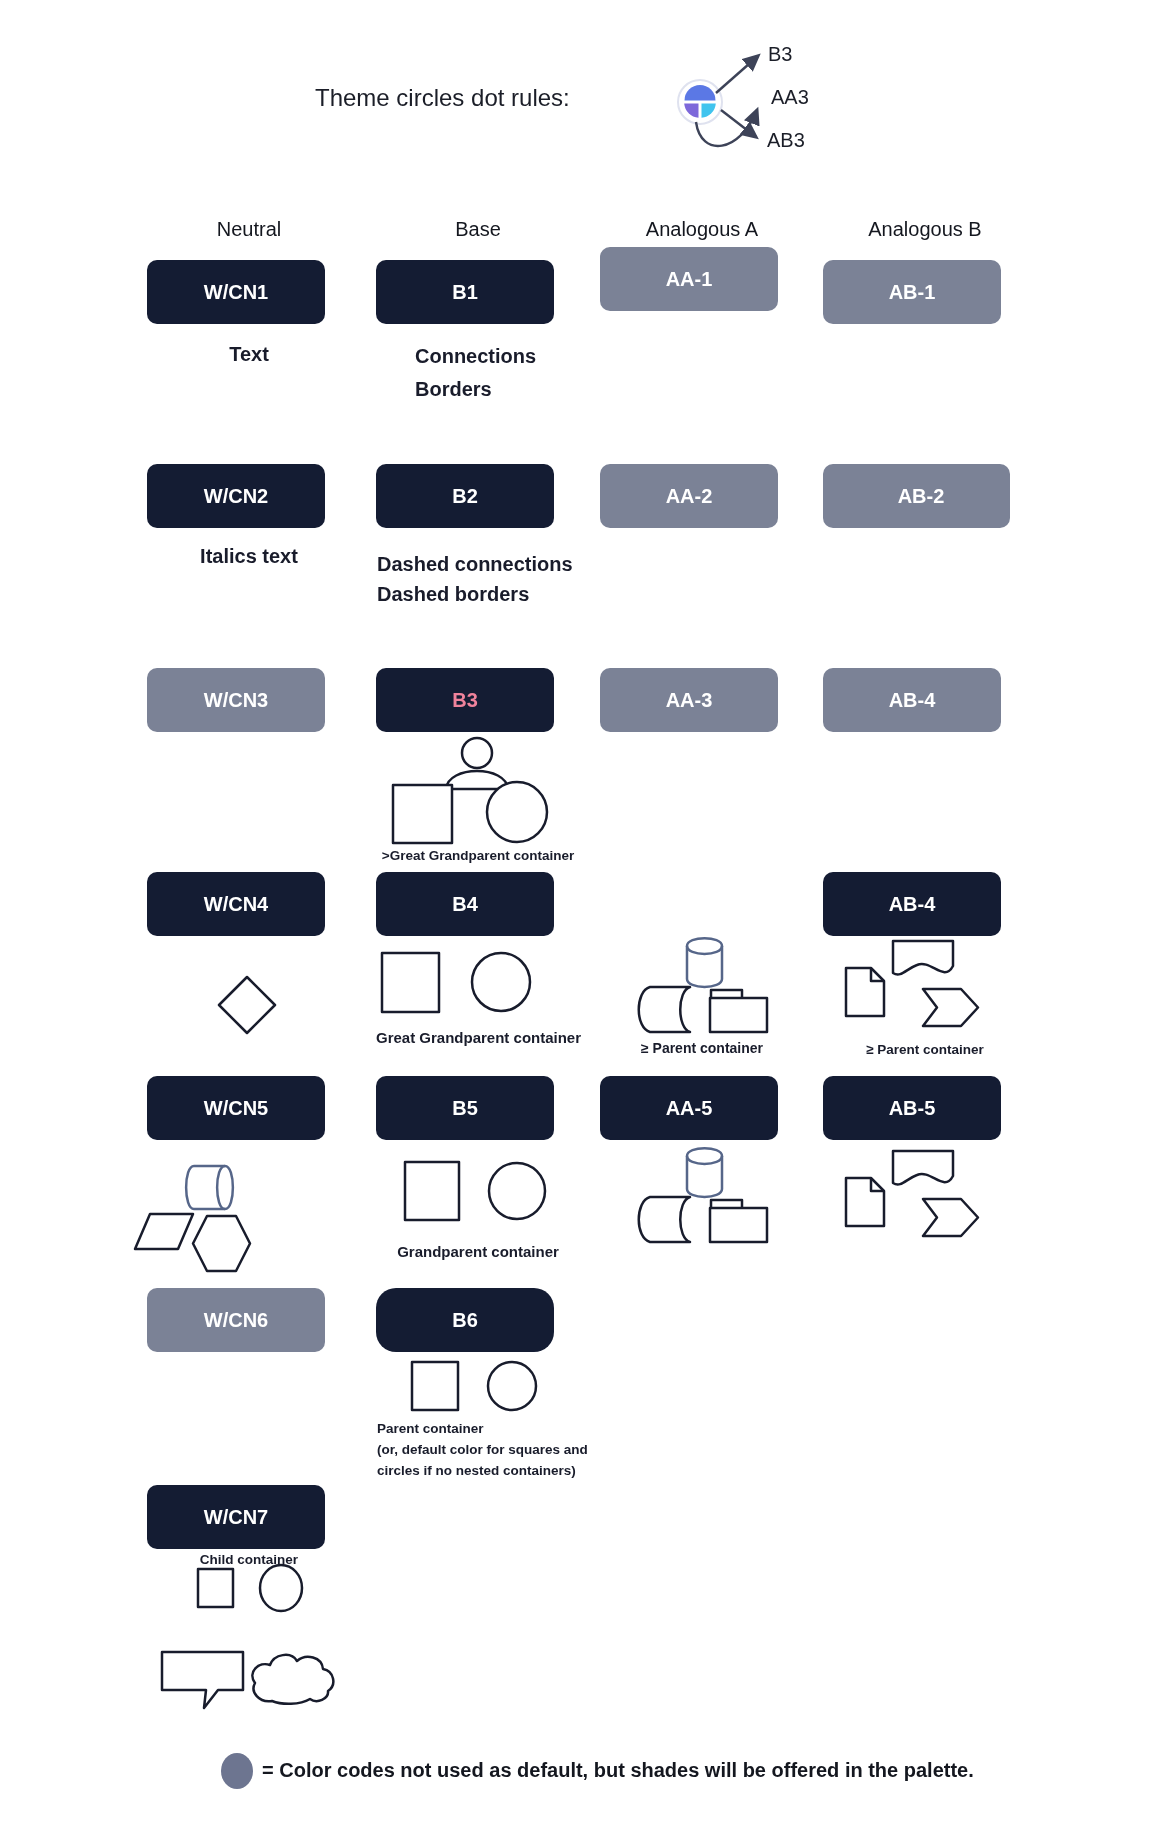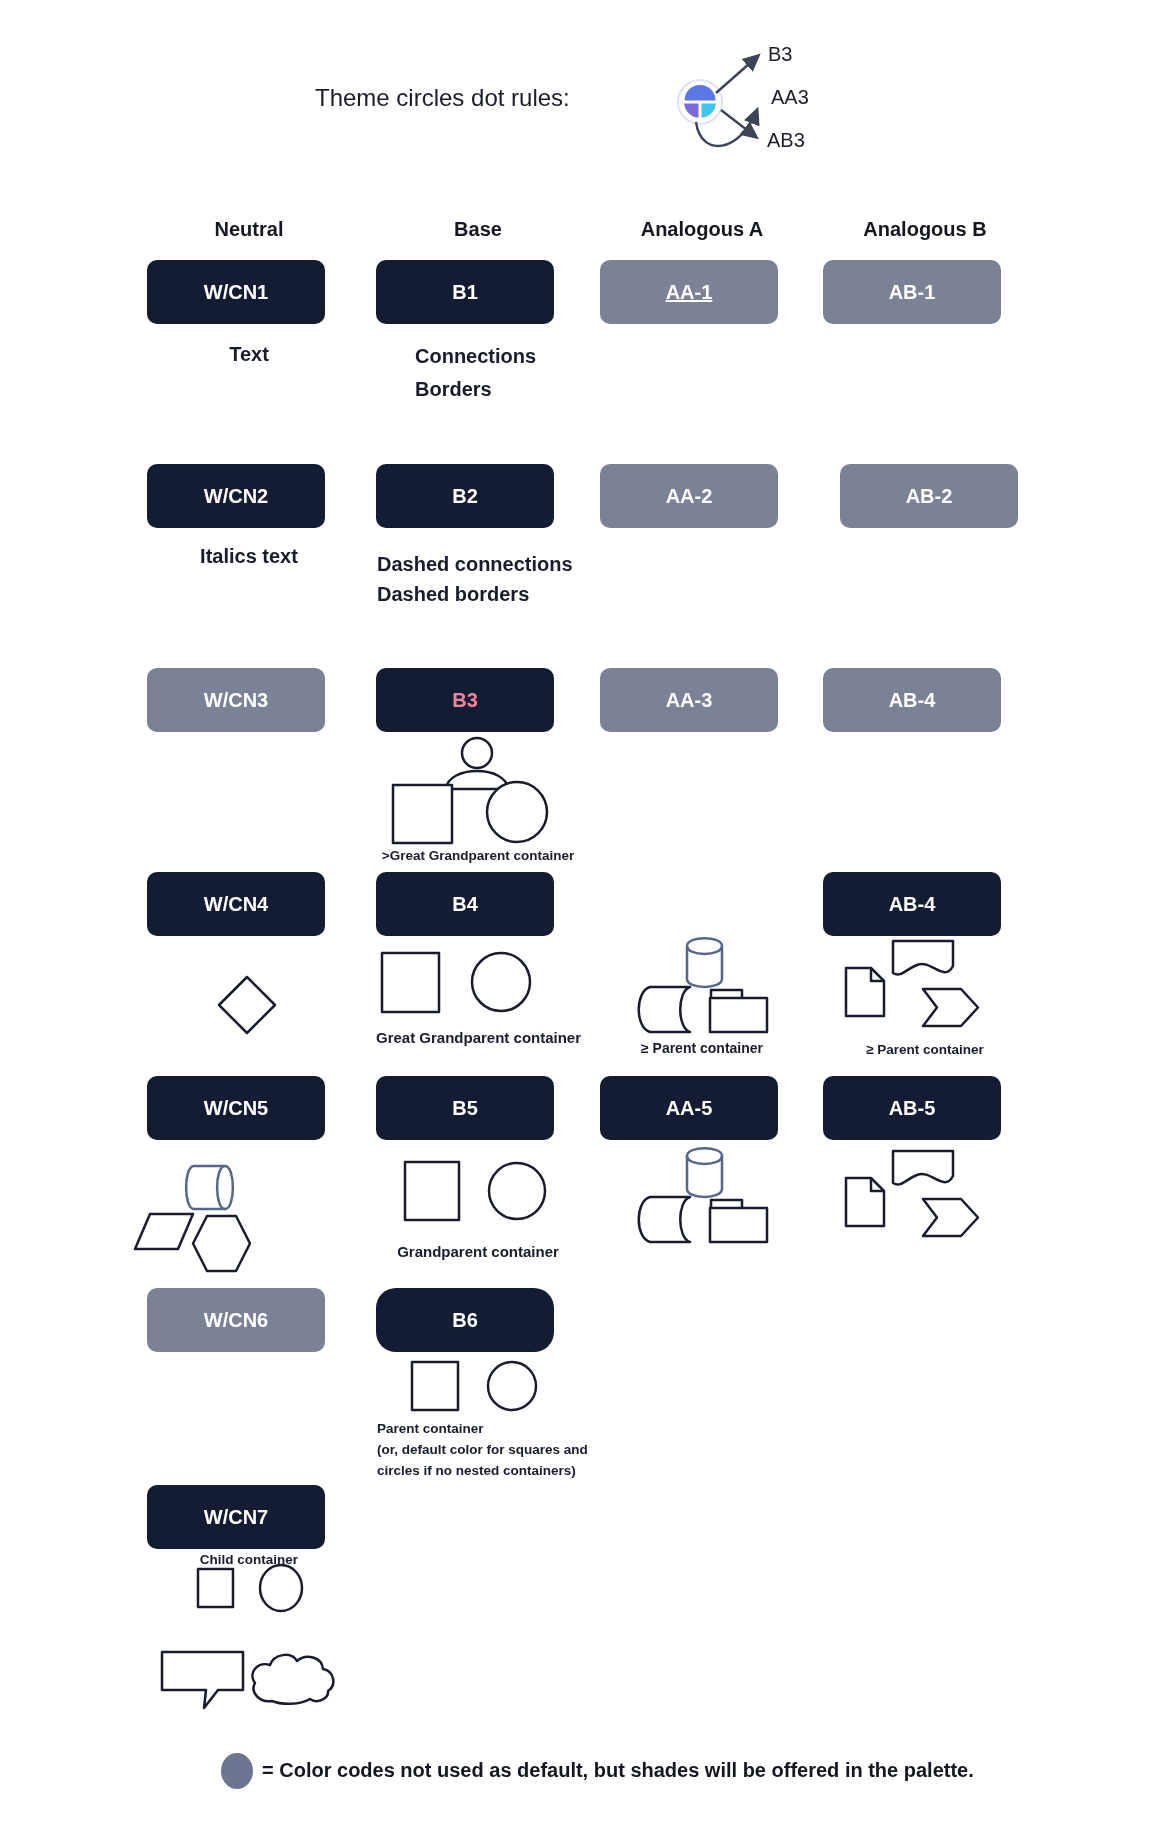--- a/index.html
+++ b/index.html
@@ -7,21 +7,21 @@
     position:relative;width:1164px;height:1822px;background:#ffffff;
     font-family:"Liberation Sans",sans-serif;overflow:hidden;color:#191c2b;
   }
   .shapes{position:absolute;left:0;top:0;}
   .shape{fill:#ffffff;stroke:#181c2c;stroke-width:2.5;stroke-linejoin:round;}
   .shape.blue{stroke:#566689;}
   .noline{fill:none;}
   .abs{position:absolute;}
   .title{font-size:24px;font-weight:500;color:#1b1e28;white-space:nowrap;}
   .dotlbl{font-size:20px;font-weight:400;color:#1b1e28;white-space:nowrap;}
-  .hdr{width:204px;text-align:center;font-size:20px;font-weight:700;color:#14171f;}
+  .hdr{width:204px;text-align:center;font-size:20px;font-weight:400;color:#14171f;}
   .sw{
     width:178px;height:64px;border-radius:10px;display:flex;align-items:center;
     justify-content:center;font-size:20px;font-weight:700;color:#ffffff;white-space:nowrap;
   }
   .sw.dark{background:#141c33;}
   .sw.gray{background:#7b8296;}
   .sw.pinktext{color:#f0839c;}
   .cap{font-weight:700;color:#191c2b;white-space:nowrap;}
   .cap.big{font-size:20px;}
   .cap.center{width:204px;text-align:center;}
@@ -124,31 +124,31 @@
   <div class="abs dotlbl" style="left:771px;top:86px;">AA3</div>
   <div class="abs dotlbl" style="left:767px;top:129px;">AB3</div>
 
   <div class="abs hdr" style="left:147px;top:218px;">Neutral</div>
   <div class="abs hdr" style="left:376px;top:218px;">Base</div>
   <div class="abs hdr" style="left:600px;top:218px;">Analogous A</div>
   <div class="abs hdr" style="left:823px;top:218px;">Analogous B</div>
 
   <div class="abs sw dark" style="left:147px;top:260px;">W/CN1</div>
   <div class="abs sw dark" style="left:376px;top:260px;">B1</div>
-  <div class="abs sw gray" style="left:600px;top:260px;text-decoration:underline;">AA-1</div>
+  <div class="abs sw gray" style="left:600px;top:247px;">AA-1</div>
   <div class="abs sw gray" style="left:823px;top:260px;">AB-1</div>
 
   <div class="abs cap big center" style="left:147px;top:343px;">Text</div>
   <div class="abs cap big" style="left:415px;top:345px;">Connections</div>
   <div class="abs cap big" style="left:415px;top:378px;">Borders</div>
 
   <div class="abs sw dark" style="left:147px;top:464px;">W/CN2</div>
   <div class="abs sw dark" style="left:376px;top:464px;">B2</div>
   <div class="abs sw gray" style="left:600px;top:464px;">AA-2</div>
-  <div class="abs sw gray" style="left:840px;top:464px;">AB-2</div>
+  <div class="abs sw gray" style="left:823px;top:464px;padding-left:9px;">AB-2</div>
 
   <div class="abs cap big center" style="left:147px;top:545px;">Italics text</div>
   <div class="abs cap big" style="left:377px;top:553px;">Dashed connections</div>
   <div class="abs cap big" style="left:377px;top:583px;">Dashed borders</div>
 
   <div class="abs sw gray" style="left:147px;top:668px;">W/CN3</div>
   <div class="abs sw dark pinktext" style="left:376px;top:668px;">B3</div>
   <div class="abs sw gray" style="left:600px;top:668px;">AA-3</div>
   <div class="abs sw gray" style="left:823px;top:668px;">AB-4</div>
 

